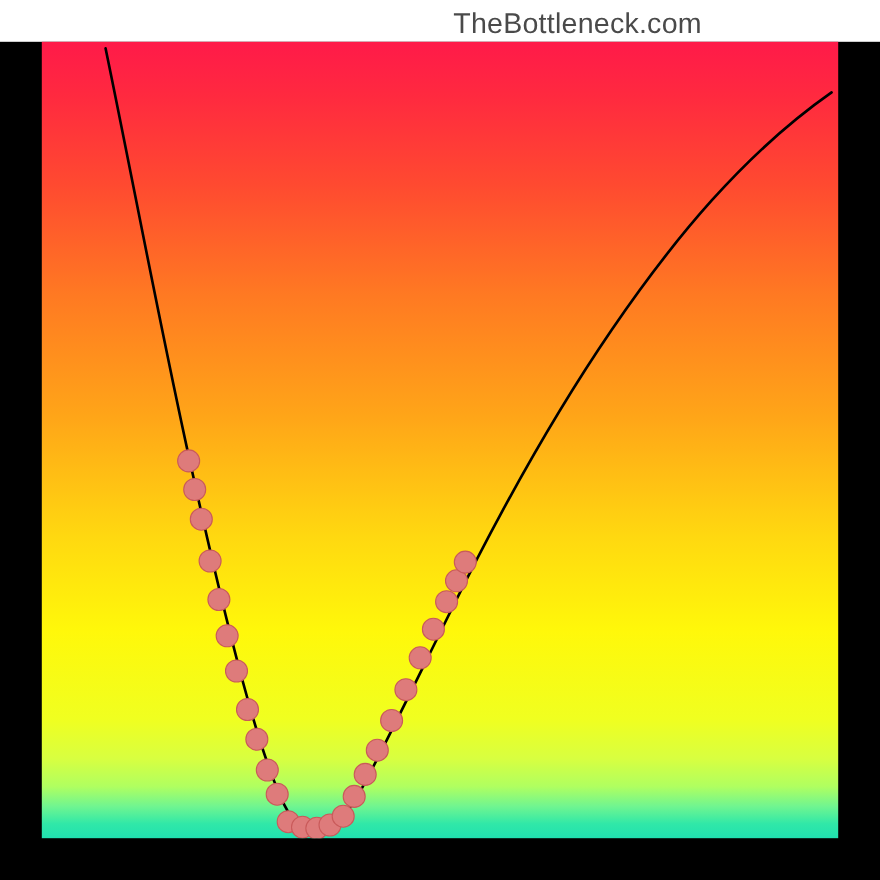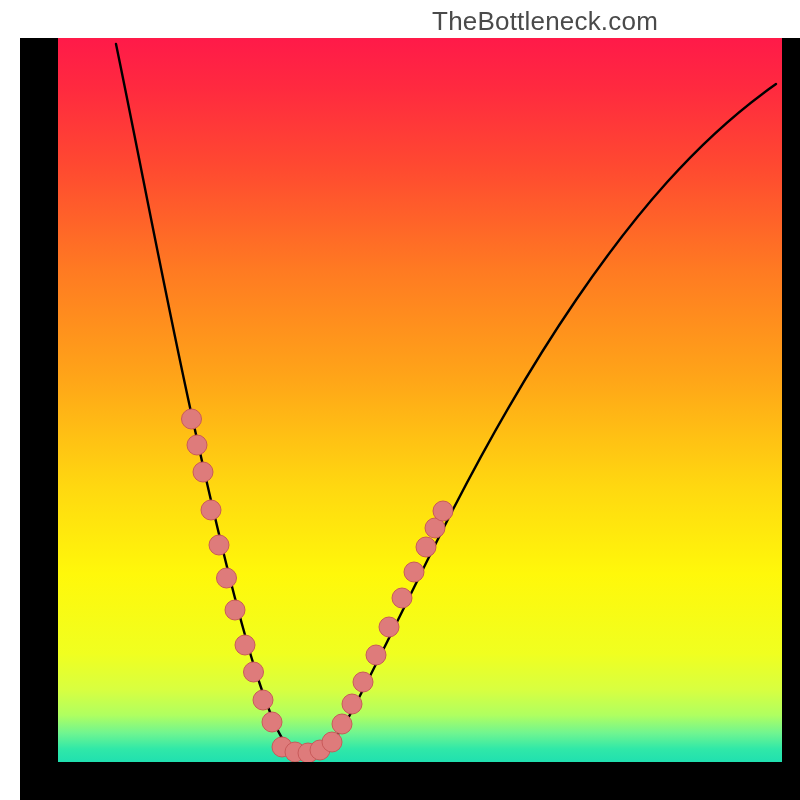--- a/index.html
+++ b/index.html
@@ -7,21 +7,20 @@
     padding: 0;
     width: 800px;
     height: 800px;
     background: #ffffff;
     font-family: Arial, Helvetica, sans-serif;
   }
   .container {
     position: relative;
     width: 652px;
     height: 800px;
-    padding-left: 20px;
   }
   .watermark {
     position: absolute;
     top: 6px;
     right: 14px;
     font-size: 26px;
     font-weight: 500;
     color: #4a4a4a;
     letter-spacing: 0.2px;
     z-index: 10;

